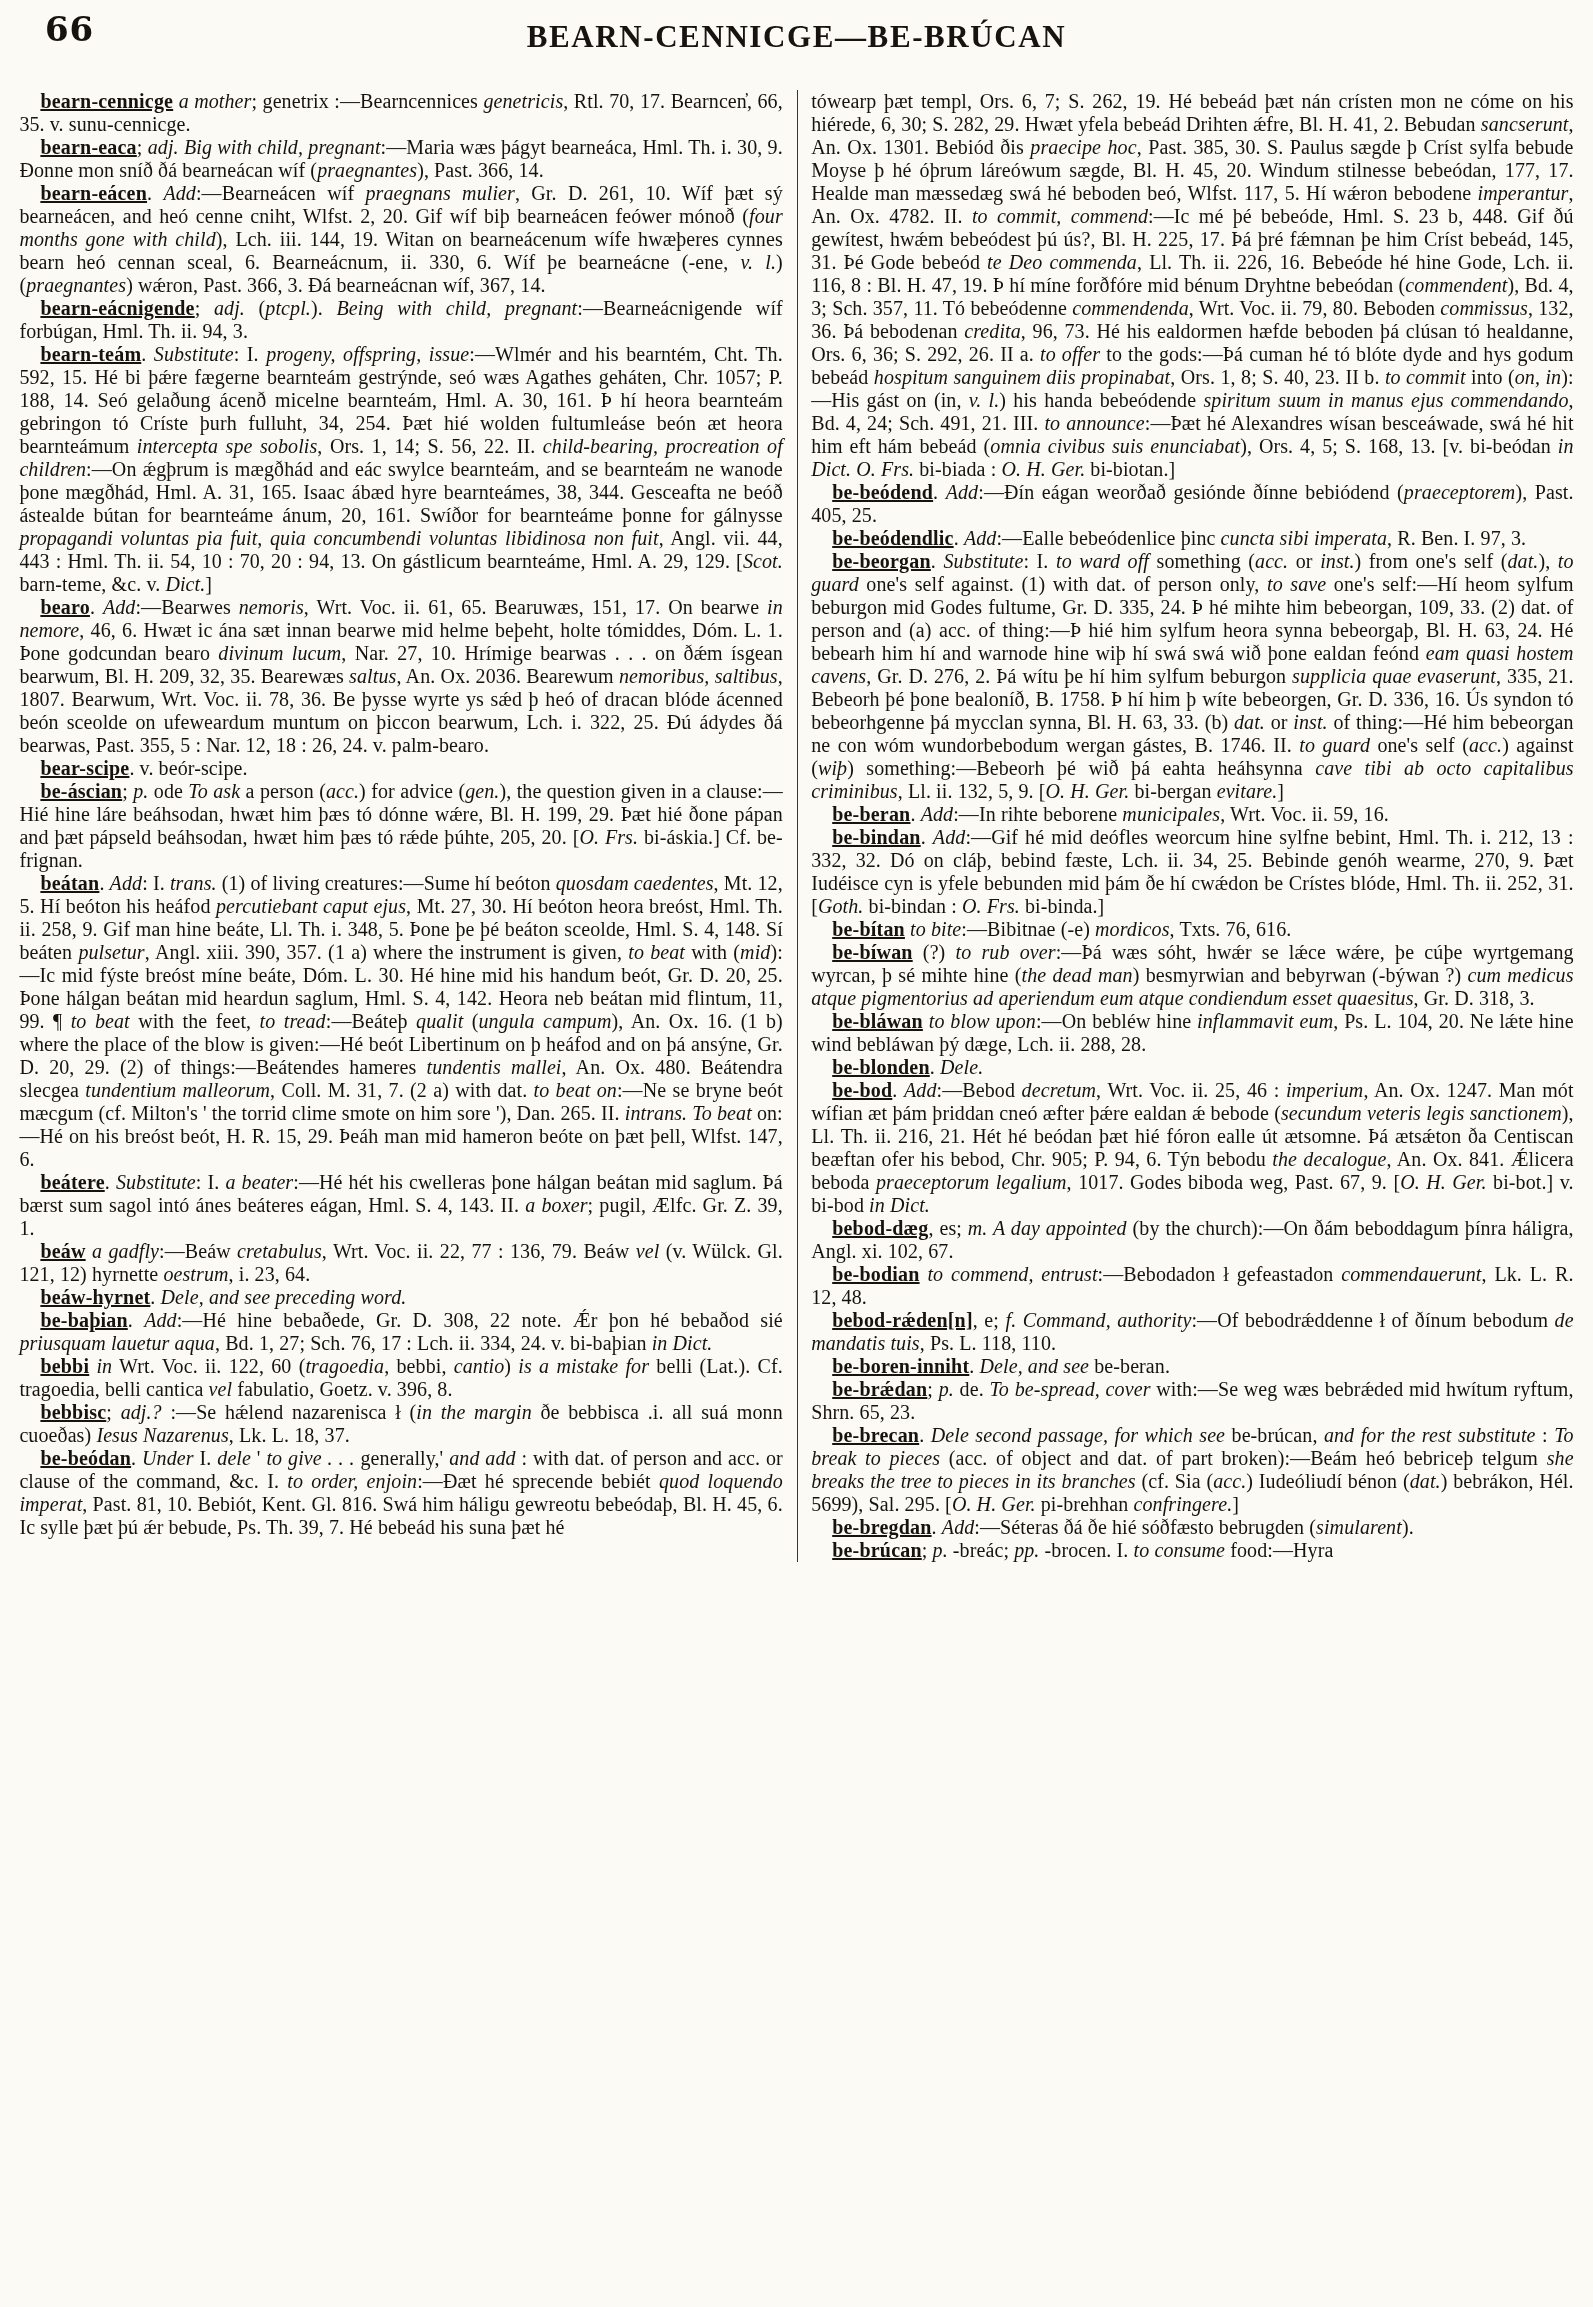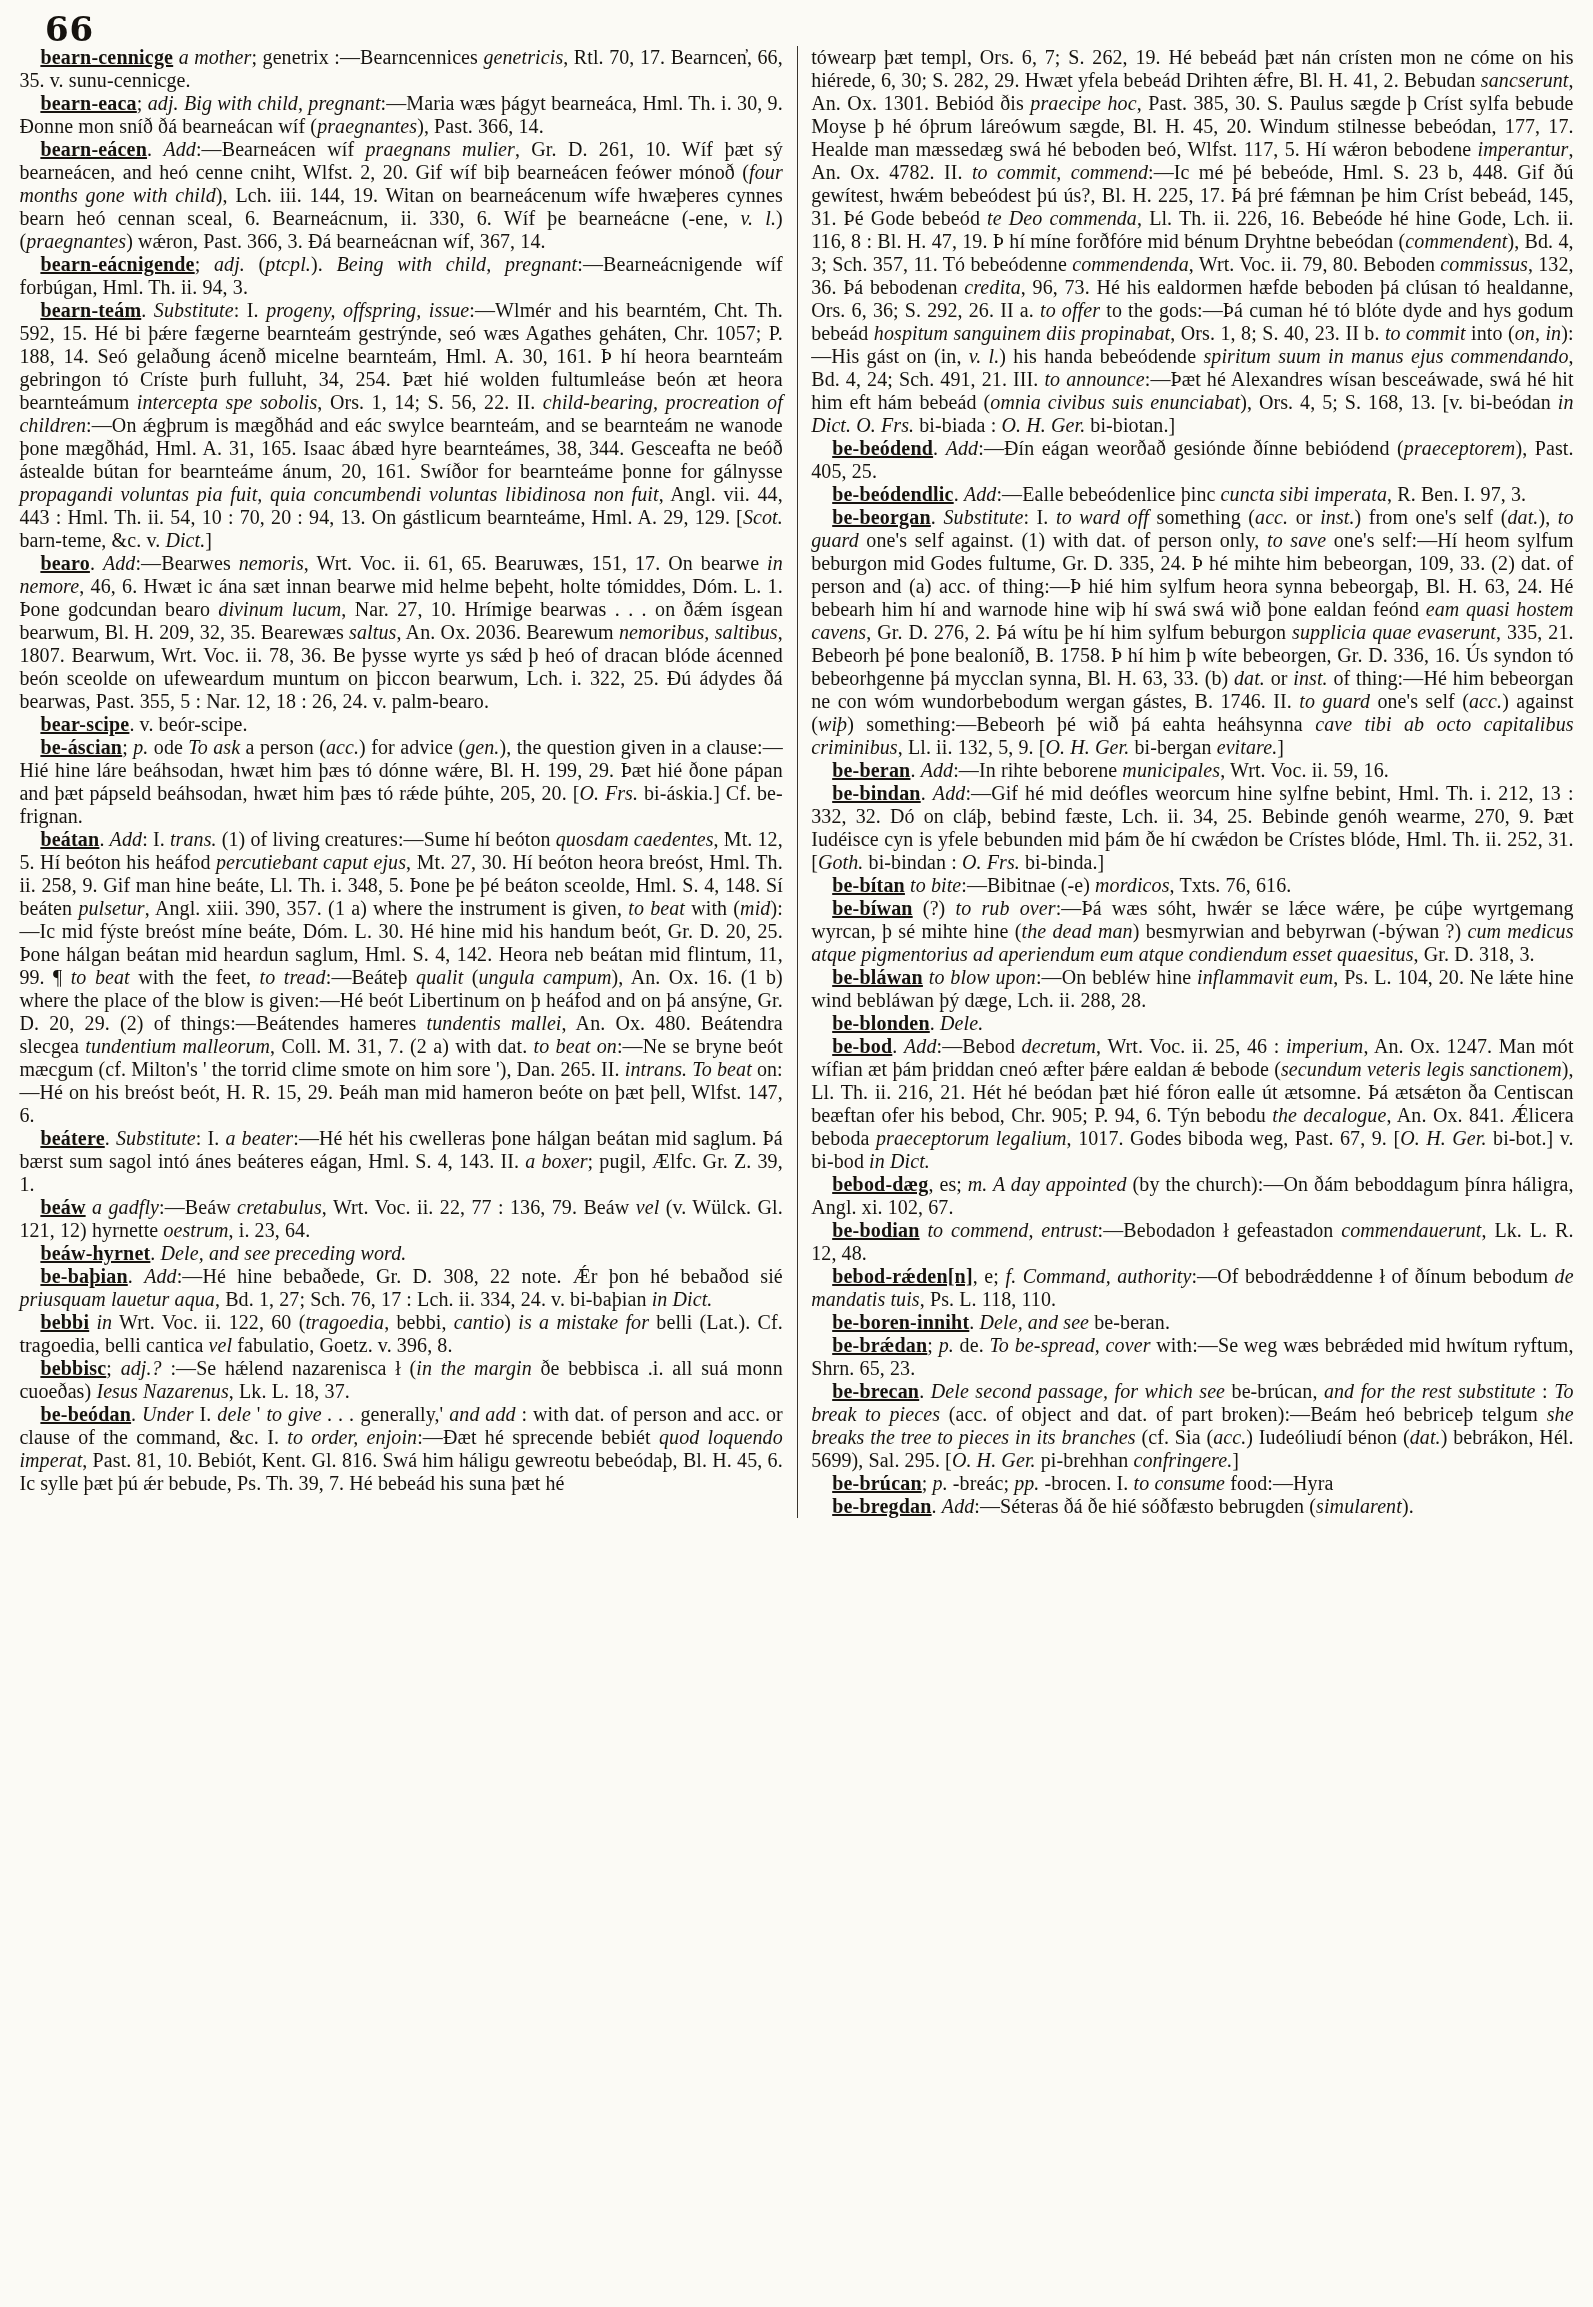--- a/index.html
+++ b/index.html
@@ -49,20 +49,21 @@
     text-decoration:underline;
   }
   p.entry b{font-weight:normal;}
   p.entry i{font-style:italic;}
 </style>
 </head>
 <body>
 
 <div class="page">
   <div class="pageno">66</div>
+  <h1 class="title">BEARN-CENNICGE—BE-BRÚCAN</h1>
   <main class="columns">
     <section class="col left">
         <p class="entry"><b class="headword">bearn-cennicge</b> <i>a mother</i>; genetrix :—Bearncennices <i>genetricis</i>, Rtl. 70, 17. Bearncen̓, 66, 35. v. sunu-cennicge.</p>
         <p class="entry"><b class="headword">bearn-eaca</b>; <i>adj. Big with child, pregnant</i>:—Maria wæs þágyt bearneáca, Hml. Th. i. 30, 9. Ðonne mon sníð ðá bearneácan wíf (<i>praegnantes</i>), Past. 366, 14.</p>
         <p class="entry"><b class="headword">bearn-eácen</b>. <i>Add</i>:—Bearneácen wíf <i>praegnans mulier</i>, Gr. D. 261, 10. Wíf þæt sý bearneácen, and heó cenne cniht, Wlfst. 2, 20. Gif wíf biþ bearneácen feówer mónoð (<i>four months gone with child</i>), Lch. iii. 144, 19. Witan on bearneácenum wífe hwæþeres cynnes bearn heó cennan sceal, 6. Bearneácnum, ii. 330, 6. Wíf þe bearneácne (-ene, <i>v. l.</i>) (<i>praegnantes</i>) wǽron, Past. 366, 3. Ðá bearneácnan wíf, 367, 14.</p>
         <p class="entry"><b class="headword">bearn-eácnigende</b>; <i>adj.</i> (<i>ptcpl.</i>). <i>Being with child, pregnant</i>:—Bearneácnigende wíf forbúgan, Hml. Th. ii. 94, 3.</p>
         <p class="entry"><b class="headword">bearn-teám</b>. <i>Substitute</i>: <b>I.</b> <i>progeny, offspring, issue</i>:—Wlmér and his bearntém, Cht. Th. 592, 15. Hé bi þǽre fægerne bearnteám gestrýnde, seó wæs Agathes geháten, Chr. 1057; P. 188, 14. Seó gelaðung ácenð micelne bearnteám, Hml. A. 30, 161. Þ hí heora bearnteám gebringon tó Críste þurh fulluht, 34, 254. Þæt hié wolden fultumleáse beón æt heora bearnteámum <i>intercepta spe sobolis</i>, Ors. 1, 14; S. 56, 22. <b>II.</b> <i>child-bearing, procreation of children</i>:—On ǽgþrum is mægðhád and eác swylce bearnteám, and se bearnteám ne wanode þone mægðhád, Hml. A. 31, 165. Isaac ábæd hyre bearnteámes, 38, 344. Gesceafta ne beóð ástealde bútan for bearnteáme ánum, 20, 161. Swíðor for bearnteáme þonne for gálnysse <i>propagandi voluntas pia fuit, quia concumbendi voluntas libidinosa non fuit</i>, Angl. vii. 44, 443 : Hml. Th. ii. 54, 10 : 70, 20 : 94, 13. On gástlicum bearnteáme, Hml. A. 29, 129. [<i>Scot.</i> barn-teme, &amp;c. v. <i>Dict.</i>]</p>
         <p class="entry"><b class="headword">bearo</b>. <i>Add</i>:—Bearwes <i>nemoris</i>, Wrt. Voc. ii. 61, 65. Bearuwæs, 151, 17. On bearwe <i>in nemore</i>, 46, 6. Hwæt ic ána sæt innan bearwe mid helme beþeht, holte tómiddes, Dóm. L. 1. Þone godcundan bearo <i>divinum lucum</i>, Nar. 27, 10. Hrímige bearwas . . . on ðǽm ísgean bearwum, Bl. H. 209, 32, 35. Bearewæs <i>saltus</i>, An. Ox. 2036. Bearewum <i>nemoribus, saltibus</i>, 1807. Bearwum, Wrt. Voc. ii. 78, 36. Be þysse wyrte ys sǽd þ heó of dracan blóde ácenned beón sceolde on ufeweardum muntum on þiccon bearwum, Lch. i. 322, 25. Ðú ádydes ðá bearwas, Past. 355, 5 : Nar. 12, 18 : 26, 24. v. palm-bearo.</p>
         <p class="entry"><b class="headword">bear-scipe</b>. v. beór-scipe.</p>
         <p class="entry"><b class="headword">be-áscian</b>; <i>p.</i> ode <i>To ask</i> a person (<i>acc.</i>) for advice (<i>gen.</i>), the question given in a clause:—Hié hine láre beáhsodan, hwæt him þæs tó dónne wǽre, Bl. H. 199, 29. Þæt hié ðone pápan and þæt pápseld beáhsodan, hwæt him þæs tó rǽde þúhte, 205, 20. [<i>O. Frs.</i> bi-áskia.] Cf. be-frignan.</p>
@@ -86,18 +87,18 @@
         <p class="entry"><b class="headword">be-bíwan</b> (?) <i>to rub over</i>:—Þá wæs sóht, hwǽr se lǽce wǽre, þe cúþe wyrtgemang wyrcan, þ sé mihte hine (<i>the dead man</i>) besmyrwian and bebyrwan (-býwan ?) <i>cum medicus atque pigmentorius ad aperiendum eum atque condiendum esset quaesitus</i>, Gr. D. 318, 3.</p>
         <p class="entry"><b class="headword">be-bláwan</b> <i>to blow upon</i>:—On bebléw hine <i>inflammavit eum</i>, Ps. L. 104, 20. Ne lǽte hine wind bebláwan þý dæge, Lch. ii. 288, 28.</p>
         <p class="entry"><b class="headword">be-blonden</b>. <i>Dele.</i></p>
         <p class="entry"><b class="headword">be-bod</b>. <i>Add</i>:—Bebod <i>decretum</i>, Wrt. Voc. ii. 25, 46 : <i>imperium</i>, An. Ox. 1247. Man mót wífian æt þám þriddan cneó æfter þǽre ealdan ǽ bebode (<i>secundum veteris legis sanctionem</i>), Ll. Th. ii. 216, 21. Hét hé beódan þæt hié fóron ealle út ætsomne. Þá ætsǽton ða Centiscan beæftan ofer his bebod, Chr. 905; P. 94, 6. Týn bebodu <i>the decalogue</i>, An. Ox. 841. Ǽlicera beboda <i>praeceptorum legalium</i>, 1017. Godes biboda weg, Past. 67, 9. [<i>O. H. Ger.</i> bi-bot.] v. bi-bod <i>in Dict.</i></p>
         <p class="entry"><b class="headword">bebod-dæg</b>, es; <i>m. A day appointed</i> (by the church):—On ðám beboddagum þínra háligra, Angl. xi. 102, 67.</p>
         <p class="entry"><b class="headword">be-bodian</b> <i>to commend, entrust</i>:—Bebodadon ł gefeastadon <i>commendauerunt</i>, Lk. L. R. 12, 48.</p>
         <p class="entry"><b class="headword">bebod-rǽden[n]</b>, e; <i>f. Command, authority</i>:—Of bebodrǽddenne ł of ðínum bebodum <i>de mandatis tuis</i>, Ps. L. 118, 110.</p>
         <p class="entry"><b class="headword">be-boren-inniht</b>. <i>Dele, and see</i> be-beran.</p>
         <p class="entry"><b class="headword">be-brǽdan</b>; <i>p.</i> de. <i>To be-spread, cover</i> with:—Se weg wæs bebrǽded mid hwítum ryftum, Shrn. 65, 23.</p>
         <p class="entry"><b class="headword">be-brecan</b>. <i>Dele second passage, for which see</i> be-brúcan, <i>and for the rest substitute</i> : <i>To break to pieces</i> (acc. of object and dat. of part broken):—Beám heó bebriceþ telgum <i>she breaks the tree to pieces in its branches</i> (cf. Sia (<i>acc.</i>) Iudeóliudí bénon (<i>dat.</i>) bebrákon, Hél. 5699), Sal. 295. [<i>O. H. Ger.</i> pi-brehhan <i>confringere.</i>]</p>
+        <p class="entry"><b class="headword">be-bregdan</b>. <i>Add</i>:—Séteras ðá ðe hié sóðfæsto bebrugden (<i>simularent</i>).</p>
         <p class="entry"><b class="headword">be-brúcan</b>; <i>p.</i> -breác; <i>pp.</i> -brocen. <b>I.</b> <i>to consume</i> food:—Hyra</p>
-        <p class="entry"><b class="headword">be-bregdan</b>. <i>Add</i>:—Séteras ðá ðe hié sóðfæsto bebrugden (<i>simularent</i>).</p>
       </section>
   </main>
 </div>
 
 
 </body></html>

